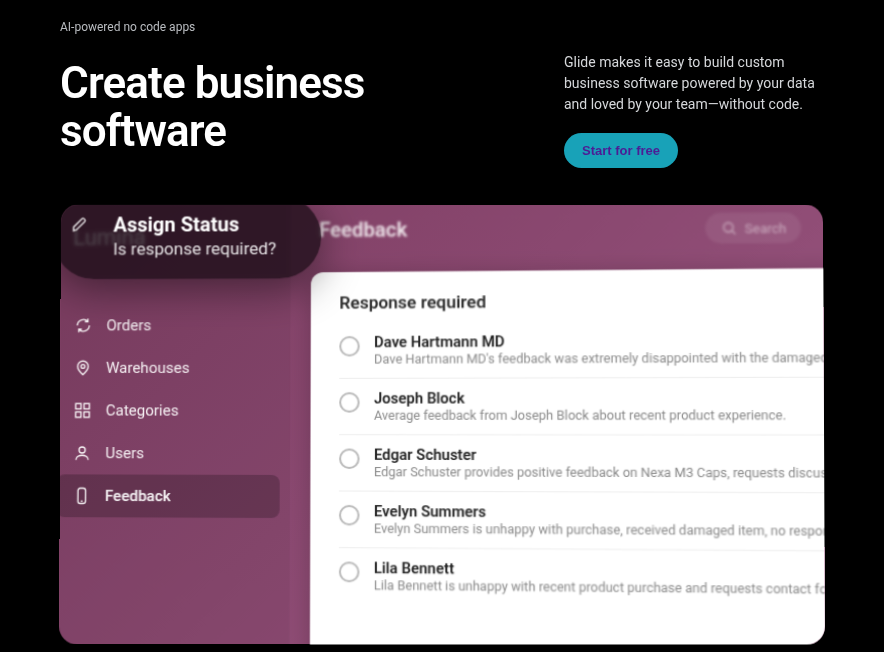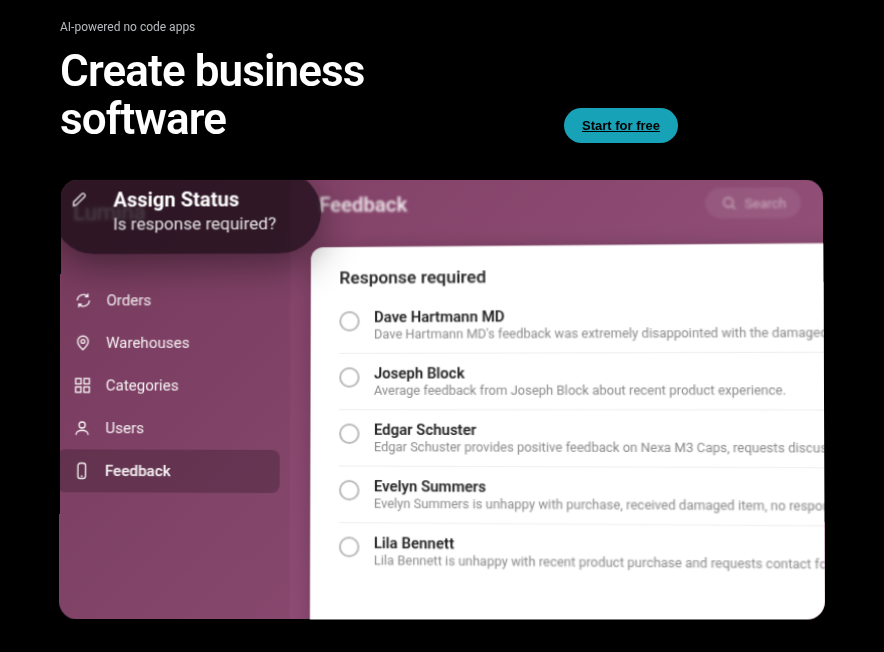--- a/index.html
+++ b/index.html
@@ -1,26 +1,26 @@
 <!DOCTYPE html>
 <html><head>
 <meta charset="utf-8">
 <style>
   * { margin: 0; padding: 0; box-sizing: border-box; }
   html, body { width: 884px; height: 652px; background: #000; font-family: -apple-system, BlinkMacSystemFont, "Segoe UI", Roboto, Helvetica, Arial, sans-serif; overflow: hidden; color: #fff; }
   .page { padding: 20px 60px 0 60px; }
   .eyebrow { font-size: 12px; color: #b9bcc0; margin-bottom: 14px; }
-  .hero { display: flex; gap: 32px; align-items: flex-end; }
+  .hero { display: flex; gap: 32px; align-items: center; }
   .headline { font-size: 44px; font-weight: 600; letter-spacing: -0.02em; line-height: 1.08; flex: 1; }
   .right-col { width: 260px; padding-top: 4px; }
   .subhead { font-size: 14px; line-height: 1.5; color: #d5d7da; }
   .cta {
-    display: inline-block; margin-top: 18px; background: #18a2b8; color: #000000;
+    display: inline-block; margin-top: 18px; background: #18a2b8; color: #4c1d95;
     border: none; border-radius: 999px; padding: 10px 18px; font-size: 13px;
-    font-weight: 600; cursor: pointer; text-decoration: underline;
+    font-weight: 600; cursor: pointer;
   }
   .app-card {
     margin-top: 36px; width: 100%; height: 440px; border-radius: 18px;
     overflow: hidden; position: relative;
     background: linear-gradient(135deg, #7d3d61 0%, #8a4870 45%, #9c5782 100%);
     transform: perspective(1600px) rotateX(1deg);
   }
   .app-inner {
     position: absolute; inset: 0; display: flex; color: #fff;
     filter: blur(0.3px);
@@ -89,20 +89,21 @@
 </head>
 <body>
 
 <div class="page">
   <div class="eyebrow">AI-powered no code apps</div>
   <div class="hero">
     <h1 class="headline">
       <span>Create business software</span><br>
     </h1>
     <div class="right-col">
+      <p class="subhead">Glide makes it easy to build custom business software powered by your data and loved by your team—without code.</p>
       <button class="cta">Start for free</button>
     </div>
   </div>
 
   <div class="app-card">
     <div class="app-inner">
 
       <div class="bubble">
         <span class="pencil icon">
           <svg viewBox="0 0 24 24">

